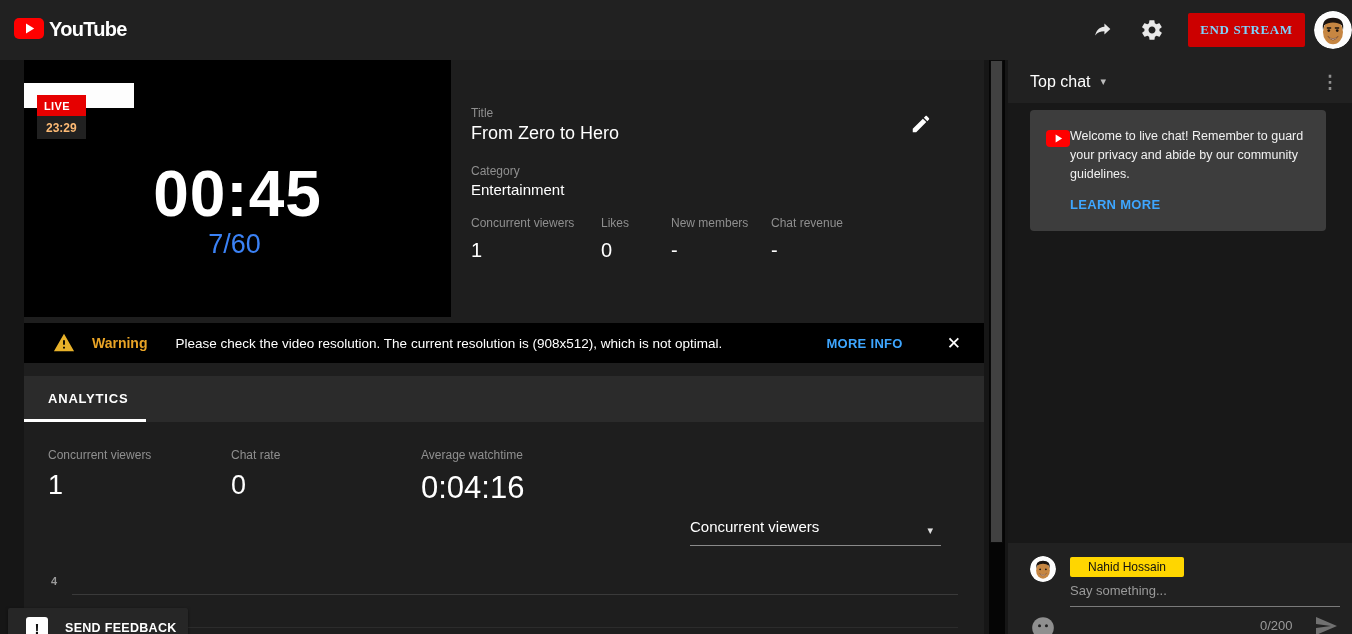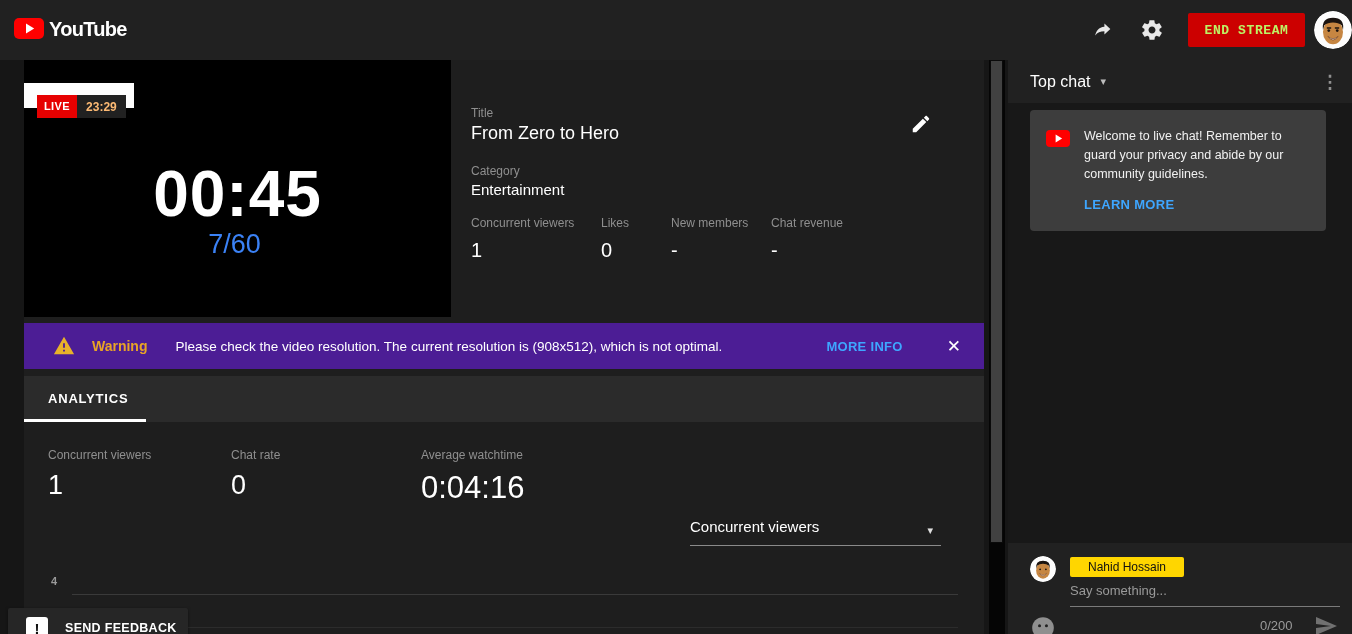--- a/index.html
+++ b/index.html
@@ -6,47 +6,47 @@
   html,body { width:1352px; height:634px; overflow:hidden; }
   body { background:#161616; font-family:"Liberation Sans", sans-serif; color:#fff; position:relative; }
 
   
   .topbar { position:absolute; left:0; top:0; width:1352px; height:60px; background:#212121; }
   .brand { position:absolute; left:14px; top:18px; display:flex; gap:5px; cursor:pointer; }
   .brand-text { font-size:20px; font-weight:bold; letter-spacing:-0.7px; color:#fff; }
   .topbar-iconbtn { position:absolute; top:18px; width:24px; height:24px; color:#e8e8e8; cursor:pointer; }
   .share-btn { left:1092px; }
   .gear-btn { left:1140px; }
-  .end-stream { position:absolute; left:1188px; top:13px; width:117px; height:34px; background:#cc0000; color:#bef264;
-    border:none; font-family:Liberation Mono, monospace; font-size:13px; font-weight:bold; letter-spacing:0.6px; border-radius:2px; cursor:pointer; }
+  .end-stream { position:absolute; left:1188px; top:13px; width:117px; height:34px; background:#cc0000; color:#7dd3fc;
+    border:none; font-family:Liberation Serif, serif; font-size:13px; font-weight:bold; letter-spacing:0.6px; border-radius:2px; cursor:pointer; }
   .avatar-top { position:absolute; left:1314px; top:11px; width:38px; height:38px; border-radius:50%; overflow:hidden; cursor:pointer; }
 
   
   .panel { position:absolute; left:24px; top:60px; width:960px; height:574px; background:#1e1e1e; }
 
   .video { position:absolute; left:0; top:0; width:427px; height:257px; background:#000; }
   .video-white-strip { position:absolute; left:0; top:23px; width:110px; height:25px; background:#fdfdfd; }
-  .badges { position:absolute; left:13px; top:35px; display:flex; }
+  .badges { position:absolute; left:13px; top:35px; display:flex;flex-direction:column; }
   .live-badge { background:#e60000; color:#fff; font-size:11px; font-weight:bold; letter-spacing:0.4px; padding:5px 7px 4px; }
   .time-badge { background:#212121; color:#fdba74; font-size:12px; font-weight:bold; padding:5px 9px 4px; }
   .countdown-wrap { position:absolute; left:50%; top:102px; transform:translateX(-50%); text-align:center; }
   .countdown-big { font-size:64px; font-weight:bold; line-height:1; color:#fff; letter-spacing:1px; }
   .countdown-sub { font-size:27px; color:#3b82f6; text-align:center; margin-top:3px; padding-right:6px; }
 
   .flabel { font-size:12px; color:#8f8f8f; }
   .info-title-label { position:absolute; left:447px; top:46px; }
   .info-title { position:absolute; left:447px; top:63px; font-size:18px; color:#fff; }
   .info-cat-label { position:absolute; left:447px; top:104px; }
   .info-cat { position:absolute; left:447px; top:121px; font-size:15px; color:#fff; }
   .stats-row { position:absolute; left:447px; top:156px; display:flex; }
   .stat-col .flabel { display:block; margin-bottom:9px; }
   .stat-val { font-size:20px; color:#fff; }
   .edit-btn { position:absolute; left:886px; top:52px; width:24px; height:24px; color:#fff; cursor:pointer; background:none; border:none; }
 
-  .warnbar { position:absolute; left:0; top:263px; width:960px; height:46px; background:#4c1d95; display:flex; align-items:center; padding:0 23px 0 29px; }
+  .warnbar { position:absolute; left:0; top:263px; width:960px; height:40px; background:#000000; display:flex; align-items:center; padding:0 23px 0 29px; }
   .warn-label { color:#e9a426; font-size:14px; font-weight:bold; margin-left:17px; }
   .warn-msg { color:#fff; font-size:13.5px; margin-left:28px; }
   .more-info { color:#3ea6ff; font-size:13px; font-weight:bold; letter-spacing:0.3px; margin-left:auto; cursor:pointer; }
   .warn-close { color:#fff; font-size:17px; margin-left:44px; background:none; border:none; cursor:pointer; font-family:inherit; }
 
   .tabsbar { position:absolute; left:0; top:316px; width:960px; height:46px; background:#2b2b2b; }
   .tab-analytics { position:absolute; left:24px; top:15px; font-size:13px; font-weight:bold; letter-spacing:0.8px; color:#fff; cursor:pointer; }
   .tab-underline { position:absolute; left:0; bottom:0; width:122px; height:3px; background:#fff; }
 
   .metrics { position:absolute; left:24px; top:388px; display:flex; }
@@ -76,21 +76,21 @@
 
   
   .chat { position:absolute; left:1008px; top:60px; width:344px; height:574px; background:#181818; }
   .chat-header { position:absolute; left:0; top:0; width:344px; height:43px; background:#212121; display:flex; align-items:center; padding:0 13px 0 22px; }
   .chat-header-title { font-size:16px; color:#fff; cursor:pointer; }
   .chat-header-caret { font-size:11px; color:#bdbdbd; margin-left:10px; cursor:pointer; }
   .chat-kebab { margin-left:auto; color:#909090; font-size:18px; font-weight:bold; cursor:pointer; line-height:1; }
 
   .welcome-card { position:absolute; left:22px; top:50px; width:296px; background:#3d3d3d; border-radius:4px; padding:17px 18px 18px 16px; display:flex; }
   .wc-icon { flex:0 0 24px; margin-top:3px; }
-  .wc-body { margin-left:14px; }
+  .wc-body { }
   .wc-text { font-size:12.5px; font-weight:500; color:#f1f1f1; line-height:1.5; }
   .wc-link { display:inline-block; margin-top:14px; font-size:13px; font-weight:bold; letter-spacing:0.3px; color:#3ea6ff; cursor:pointer; }
 
   .chat-footer { position:absolute; left:0; top:483px; width:344px; height:91px; background:#212121; }
   .avatar-chat { position:absolute; left:22px; top:13px; width:26px; height:26px; border-radius:50%; overflow:hidden; }
   .chat-name { position:absolute; left:62px; top:14px; background:#ffd600; color:#111; font-size:12px; padding:3px 18px; border-radius:2px; }
   .chat-placeholder { position:absolute; left:62px; top:40px; font-size:13px; color:#9a9a9a; cursor:text; }
   .chat-underline { position:absolute; left:62px; top:63px; width:270px; height:1px; background:#7a7a7a; }
   .emoji-btn { position:absolute; left:22px; top:72px; width:26px; height:26px; cursor:pointer; }
   .chat-counter { position:absolute; left:252px; top:75px; font-size:13px; color:#9a9a9a; }

